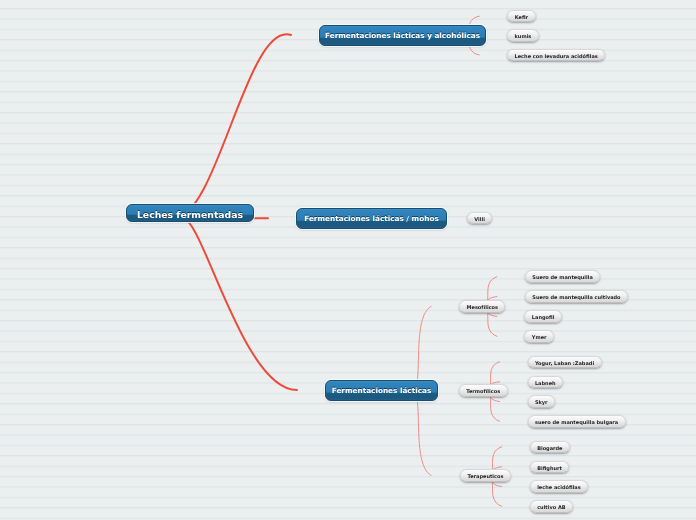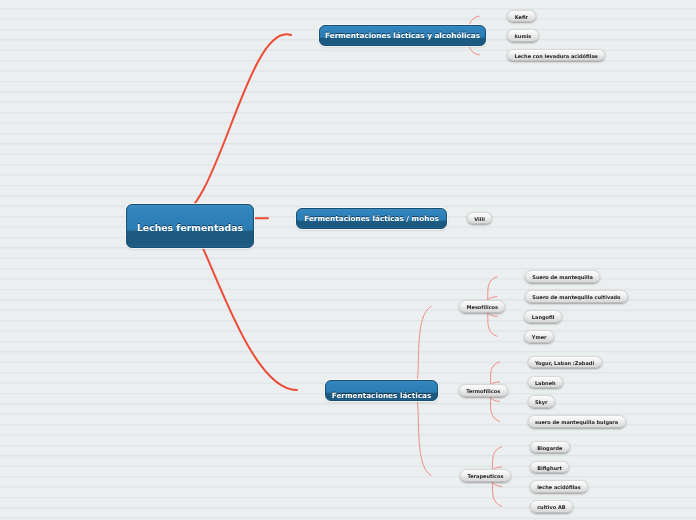--- a/index.html
+++ b/index.html
@@ -91,21 +91,21 @@
           <path d="M479.1,390.3 C502.1,388.50800000000004 480,399.036 499.5,401.5"></path>
           <path d="M479.1,390.3 C502.1,385.34000000000003 480,414.48 499.5,421.3"></path>
           <path d="M480.7,475.3 C503.7,479.86 482.2,453.07 501.7,446.8"></path>
           <path d="M480.7,475.3 C503.7,476.66 482.2,468.67 501.7,466.8"></path>
           <path d="M480.7,475.3 C503.7,473.50800000000004 482.2,484.036 501.7,486.5"></path>
           <path d="M480.7,475.3 C503.7,470.34000000000003 482.2,499.48 501.7,506.3"></path>
         </g>
     </g>
   </svg>
 
-  <div class="node main" id="root-node" style="left:98px;top:204px;width:128px;height:44px;font-size:9.3px;">
+  <div class="node main" id="root-node" style="left:98px;top:204px;width:128px;height:18px;font-size:9.3px;">
     <span>Leches fermentadas</span>
   </div>
 
   <div class="node main b" style="left:291px;top:25px;width:167px;height:21px;font-size:7.3px;">
     <span>Fermentaciones lácticas y alcohólicas</span>
   </div>
 
   <div class="node leaf" style="left:479.3px;top:9.9px;height:12.6px;font-size:5px;">
     <span>Kefir</span>
   </div>
@@ -116,21 +116,21 @@
     <span>Leche con levadura acidófilas</span>
   </div>
 
   <div class="node main b" style="left:268px;top:208px;width:151px;height:21px;font-size:7.3px;align-items:center;">
     <span>Fermentaciones lácticas / mohos</span>
   </div>
   <div class="node leaf" style="left:438.8px;top:211.8px;height:12.6px;font-size:5px;">
     <span>Villi</span>
   </div>
 
-  <div class="node main b" style="left:297px;top:380px;width:113px;height:21px;font-size:7.3px;align-items:flex-end;">
+  <div class="node main b" style="left:297px;top:380px;width:113px;height:21px;font-size:7.3px;">
     <span>Fermentaciones lácticas</span>
   </div>
 
   <div class="node leaf" style="left:431.1px;top:300.4px;height:12.6px;font-size:5px;">
     <span>Mesofílicos</span>
   </div>
   <div class="node leaf" style="left:496.9px;top:270.4px;height:12.6px;font-size:5px;">
     <span>Suero de mantequilla</span>
   </div>
   <div class="node leaf" style="left:496.9px;top:290.3px;height:12.6px;font-size:5px;">

